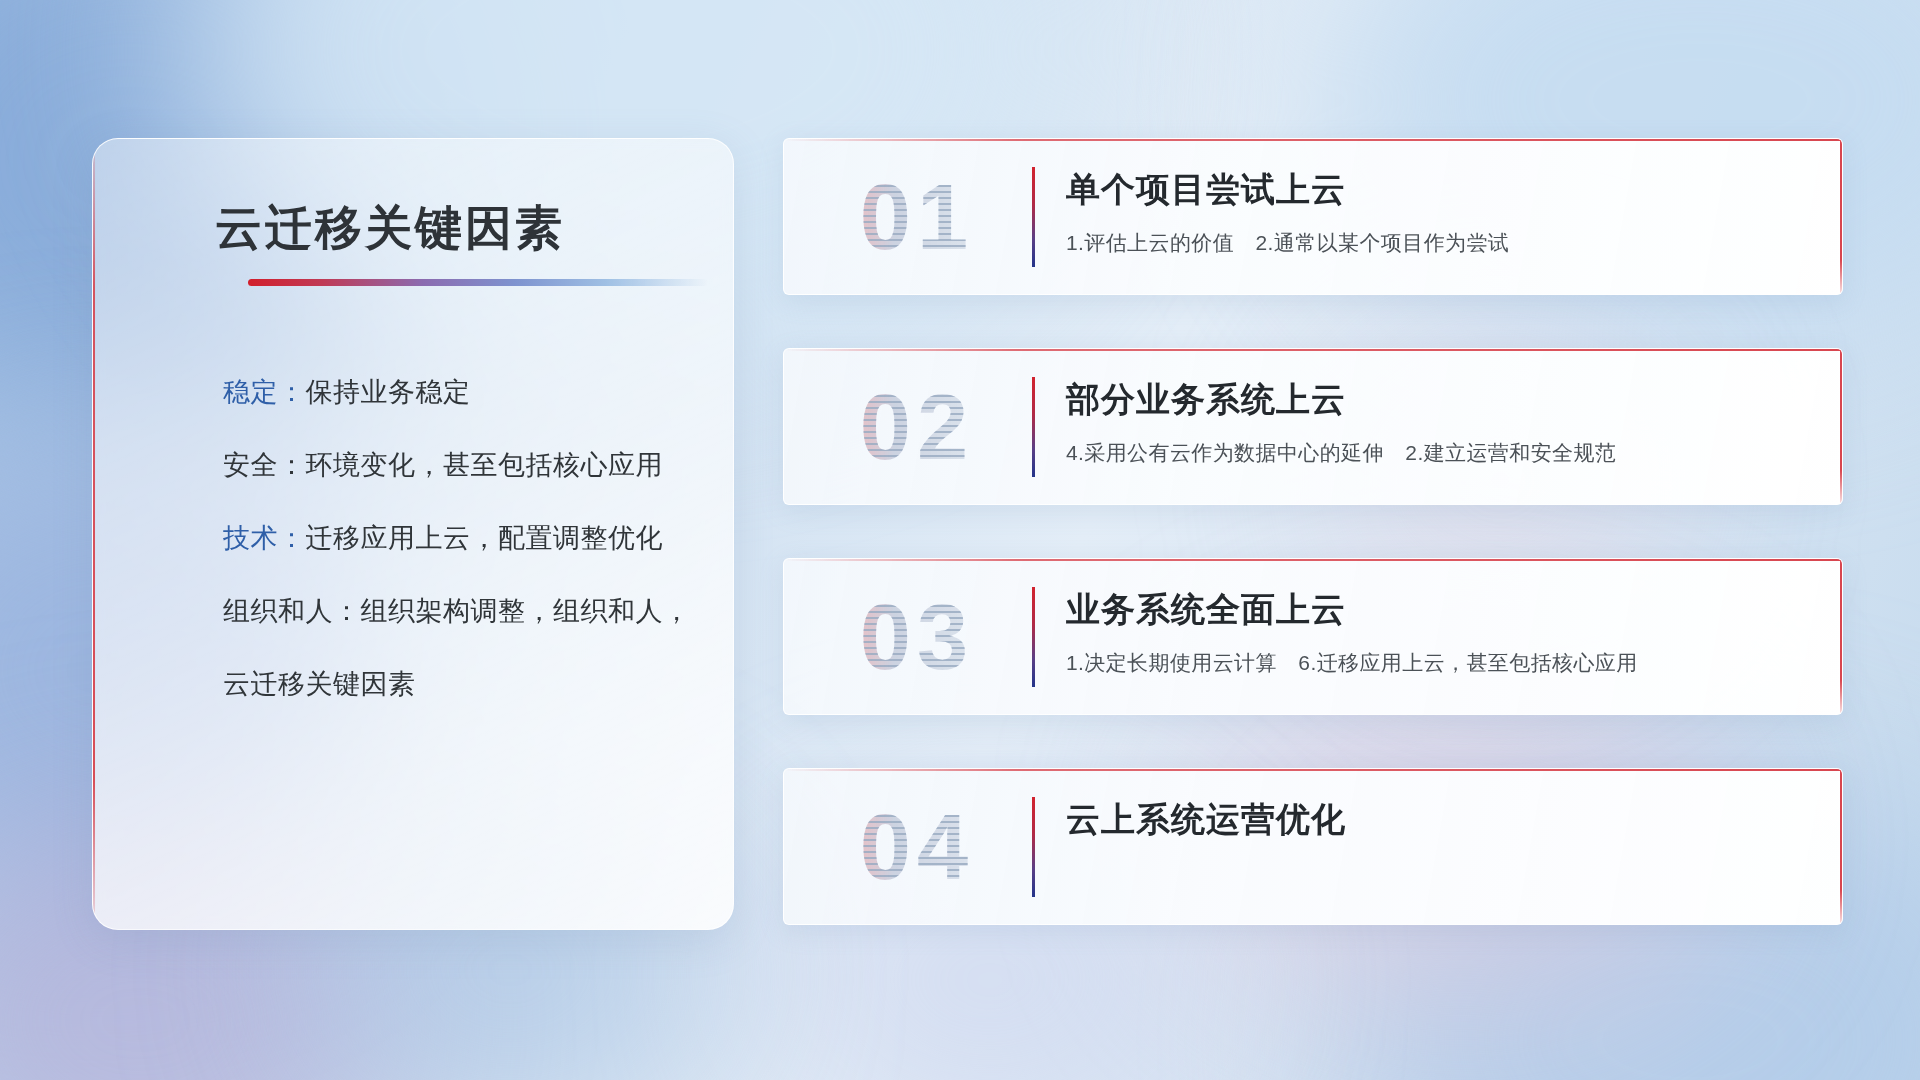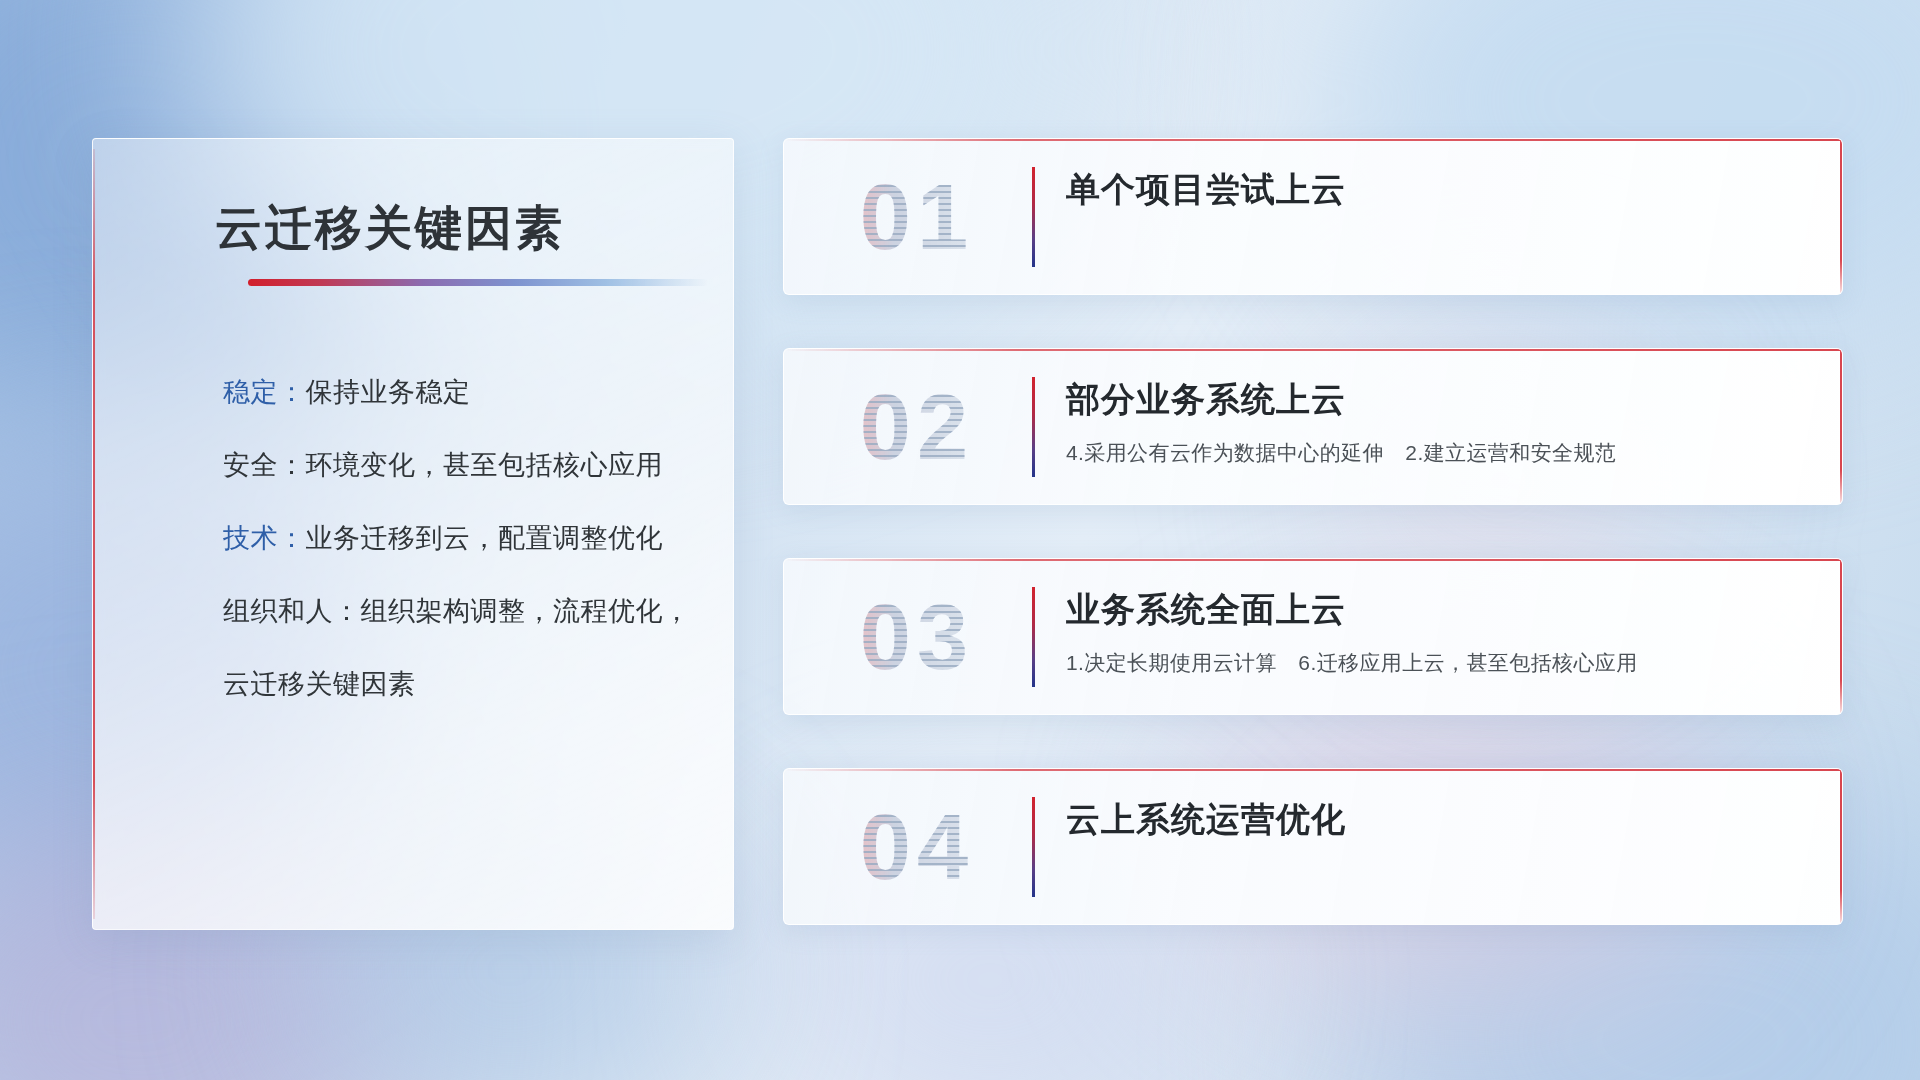--- a/index.html
+++ b/index.html
@@ -26,21 +26,21 @@
   .b8{width:460px;height:320px;left:760px;bottom:-60px;background:rgba(205,214,238,.6);}
   .b9{width:420px;height:300px;left:300px;bottom:-40px;background:rgba(163,190,224,.55);}
   .b10{width:360px;height:300px;left:1320px;top:330px;background:rgba(226,214,228,.45);}
 
   
   .stage{position:absolute;inset:0;}
 
   
   .left-panel{
     position:absolute;left:92px;top:138px;width:640px;height:790px;
-    border-radius:4px;
+    border-radius:26px;
     background:linear-gradient(155deg,rgba(255,255,255,.42) 0%,rgba(255,255,255,.62) 45%,rgba(255,255,255,.88) 100%);
     border:1px solid rgba(255,255,255,.85);
     box-shadow:0 10px 40px rgba(110,140,180,.18);
     backdrop-filter:blur(6px);
     overflow:hidden;
   }
   .left-panel::after{
     content:"";position:absolute;left:0;top:10px;bottom:10px;width:2px;
     background:linear-gradient(180deg,rgba(214,60,70,.15) 0%,rgba(214,60,70,.85) 18%,rgba(214,60,70,.9) 82%,rgba(214,60,70,.15) 100%);
   }
@@ -130,31 +130,32 @@
 </div>
 
 <div class="stage">
 
   <div class="left-panel">
     <div class="panel-title">云迁移关键因素</div>
     <div class="title-rule"></div>
     <div class="facts">
         <div class="fact"><span class="k blue">稳定：</span><span class="v">保持业务稳定</span></div>
         <div class="fact"><span class="k dark">安全：</span><span class="v">环境变化，甚至包括核心应用</span></div>
-        <div class="fact"><span class="k blue">技术：</span><span class="v">业务迁移到云，配置调整优化</span></div>
-        <div class="fact"><span class="k dark">组织和人：</span><span class="v">组织架构调整，流程优化，</span></div>
+        <div class="fact"><span class="k blue">技术：</span><span class="v">迁移应用上云，配置调整优化</span></div>
+        <div class="fact"><span class="k dark">组织和人：</span><span class="v">组织架构调整，组织和人，</span></div>
         <div class="fact cont"><span class="k dark"></span><span class="v">云迁移关键因素</span></div>
       </div>
   </div>
 
   <div class="cards">
       <div class="card">
         <div class="card-num"><span>01</span></div>
         <div class="card-rule"></div>
         <div class="card-title">单个项目尝试上云</div>
+        <div class="card-desc">1.评估上云的价值　2.通常以某个项目作为尝试</div>
       </div>
       <div class="card">
         <div class="card-num"><span>02</span></div>
         <div class="card-rule"></div>
         <div class="card-title">部分业务系统上云</div>
         <div class="card-desc">4.采用公有云作为数据中心的延伸　2.建立运营和安全规范</div>
       </div>
       <div class="card">
         <div class="card-num"><span>03</span></div>
         <div class="card-rule"></div>

